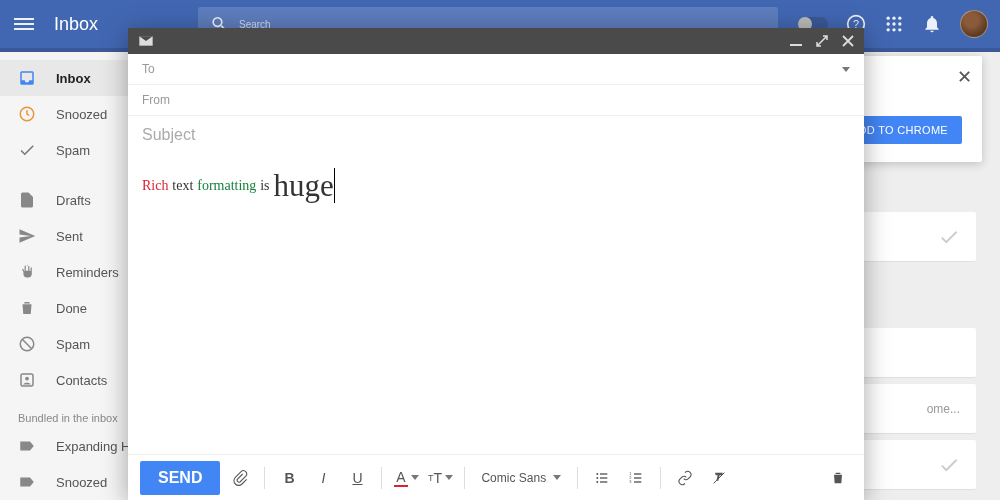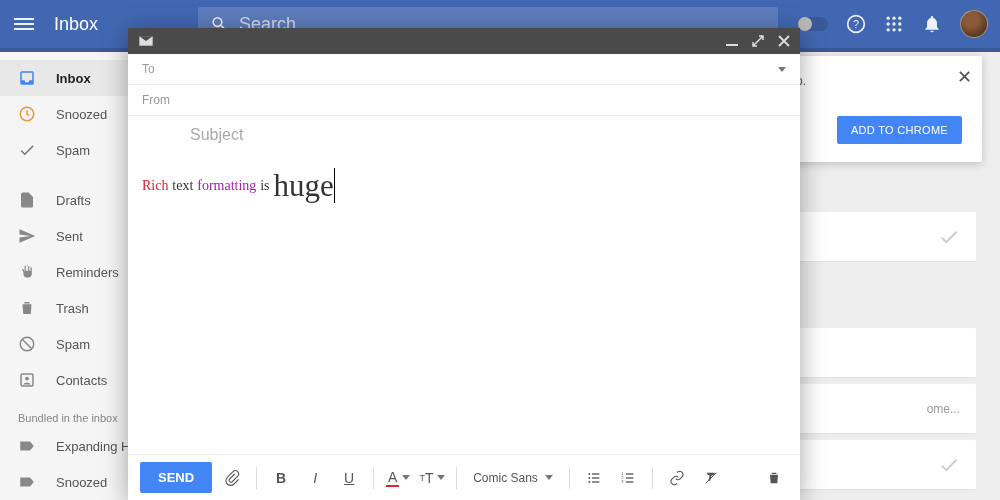--- a/index.html
+++ b/index.html
@@ -2,21 +2,21 @@
 <html><head>
 <meta charset="utf-8">
 <style>
   * { box-sizing: border-box; margin: 0; padding: 0; font-family: Arial, Helvetica, sans-serif; }
   body { width: 1000px; height: 500px; overflow: hidden; background: #f5f5f5; position: relative; }
   .header { height: 48px; background: #4267b2; display: flex; align-items: center; padding: 0 12px; color: #fff; }
   .hamburger { width: 24px; height: 24px; display:flex; flex-direction:column; justify-content:space-around; padding:4px 2px; opacity:.9; cursor:pointer;}
   .hamburger span { height:2px; background:#fff; display:block; }
   .app-title { font-size: 18px; margin-left: 18px; font-weight: 400; }
   .searchbox { margin-left: 100px; display:flex; align-items:center; background: rgba(255,255,255,0.15); height:34px; border-radius:2px; width: 580px; padding:0 12px; }
-  .searchbox input { background:transparent; border:none; outline:none; color:#fff; font-size:18px; margin-left:10px; width:100%; }
+  .searchbox input { background:transparent; border:none; outline:none; color:#fff; font-size:10px; margin-left:10px; width:100%; }
   .searchbox input::placeholder { color: rgba(255,255,255,0.7); }
   .header-right { margin-left:auto; display:flex; align-items:center; gap:18px; }
   .toggle { width:28px; height:14px; background:#3b5998; border-radius:7px; position:relative; }
   .toggle::after{content:'';position:absolute;width:14px;height:14px;border-radius:50%;background:#bbb;left:-2px;top:0;}
   .hicon { width:20px; height:20px; fill:#fff; opacity:.9; }
   .avatar { width:28px; height:28px; border-radius:50%; background: radial-gradient(circle at 40% 35%, #8a5a3a 30%, #5a3a20 70%); border:1px solid rgba(255,255,255,0.4);}
   .bluebar { height:4px; background:#3b5998; }
   .body { display:flex; height:calc(500px - 52px); position: relative; }
   .sidebar { width: 200px; padding: 8px 0; background:#f5f5f5; }
   .nav-item { display:flex; align-items:center; height:36px; padding:0 18px; font-size:13px; color:#555; cursor:pointer; gap:20px; }
@@ -25,37 +25,37 @@
   .nav-item.active svg { fill:#4285f4; }
   .nav-section { font-size:11px; color:#888; padding: 14px 18px 4px; }
   .nav-item.block svg { fill:#888; }
   .main { flex:1; position:relative; background:#eee; }
   .main .faded-row { height:50px; border-bottom:1px solid #e0e0e0; background:#fff; margin:0 24px 6px 24px; display:flex; align-items:center; padding:0 16px; color:#999; font-size:13px; border-radius:2px;}
   .check-circ { margin-left:auto; width:20px;height:20px; }
   .popup-card { position:absolute; right:18px; top:56px; width:300px; background:#fff; box-shadow:0 2px 10px rgba(0,0,0,0.2); padding:18px 20px; border-radius:2px; font-size:12px; color:#555; }
   .popup-card .cls { position:absolute; right:10px; top:10px; font-size:18px; color:#555; cursor:pointer; }
   .popup-card .btn { margin-top:14px; display:inline-block; background:#4285f4; color:#fff; font-size:11px; padding:8px 14px; border-radius:2px; letter-spacing:.3px; float:right;}
   
-  .compose { position:absolute; left:128px; top:28px; width:672px; height:472px; background:#fff; box-shadow:0 4px 24px rgba(0,0,0,0.35); display:flex; flex-direction:column; z-index:50; }
+  .compose { position:absolute; left:128px; top:28px; width:736px; height:472px; background:#fff; box-shadow:0 4px 24px rgba(0,0,0,0.35); display:flex; flex-direction:column; z-index:50; }
   .compose-header { height:26px; background:#4a4a4a; display:flex; align-items:center; padding:0 10px; }
   .compose-header .mailicon{ width:16px;height:12px; }
   .compose-header .right{ margin-left:auto; display:flex; gap:14px; align-items:center;}
   .compose-header .right svg{ width:12px;height:12px;fill:#ddd; cursor:pointer;}
   .field-row { border-bottom:1px solid #eee; padding:8px 14px; font-size:12px; color:#999; display:flex; align-items:center;}
   .field-row input { border:none; outline:none; font-size:12px; flex:1; color:#333;}
-  .subject-row { padding:10px 14px; font-size:16px; color:#aaa;margin-left:48px; }
+  .subject-row { padding:10px 14px; font-size:16px; color:#aaa; }
   .editor { flex:1; padding:14px; font-size:14px; color:#333; }
   .editor .rich { font-family: 'Comic Sans MS', cursive; text-align: center; }
   .editor .red { color:#d23; }
-  .editor .blue { color:#a21caf; }
+  .editor .blue { color:#15803d; }
   .editor .huge { font-size:31px; vertical-align:middle;}
   .cursor { border-right:1px solid #000; animation:bl 1s infinite; }
   @keyframes bl { 50%{opacity:0;} }
   .compose-toolbar { height:46px; border-top:1px solid #eee; display:flex; align-items:center; padding:0 12px; gap:6px; }
-  .send-btn { background:#4285f4; color:#fff; border:none; padding:8px 18px; font-size:13px; font-weight:bold; border-radius:2px; cursor:pointer;}
+  .send-btn { background:#4285f4; color:#fff; border:none; padding:8px 18px; font-size:16px; font-weight:bold; border-radius:2px; cursor:pointer;}
   .tbtn { width:28px; height:28px; display:flex; align-items:center; justify-content:center; color:#555; font-size:14px; cursor:pointer; }
   .tbtn svg{width:16px;height:16px;fill:#555;}
   .sep { width:1px; height:22px; background:#ddd; margin:0 4px;}
   .font-select{ font-size:12px; color:#555; padding:4px 6px; display:flex; align-items:center; gap:4px; cursor:pointer;}
   .trash { margin-left:auto; }
   .chev{display:inline-block;width:0;height:0;border-left:4px solid transparent;border-right:4px solid transparent;border-top:5px solid #777;margin-left:3px;}
   .circle-outline{width:16px;height:16px;border:2px solid #aaa;border-radius:50%;display:inline-block;}
   .done-check{ width:22px;height:22px;fill:#ccc;}
   .field-row .expand{margin-left:auto;}
 </style>
@@ -137,21 +137,21 @@
     <div class="nav-item block">
         <svg viewBox="0 0 24 24">
           <path d="M13 2v9h2V4a1 1 0 012 0v7h2V6a1 1 0 012 0v10a6 6 0 01-6 6h-2a6 6 0 01-6-6v-3l-2-4a1 1 0 011.8-.9L9 12V3a1 1 0 012 0v8h2V2a1 1 0 012 0z" transform="scale(.8) translate(2 2)"></path>
         </svg>
         <span>Reminders</span>
       </div>
     <div class="nav-item block">
         <svg viewBox="0 0 24 24">
           <path d="M6 7h12l-1 13H7L6 7zm3-3h6l1 2H8l1-2z"></path>
         </svg>
-        <span>Trash</span>
+        <span>Done</span>
       </div>
     <div class="nav-item block">
         <svg viewBox="0 0 24 24">
           <circle cx="12" cy="12" r="9" fill="none" stroke="#888" stroke-width="2"></circle>
           <line x1="6" y1="6" x2="18" y2="18" stroke="#888" stroke-width="2"></line>
         </svg>
         <span>Spam</span>
       </div>
     <div class="nav-item block">
         <svg viewBox="0 0 24 24">

